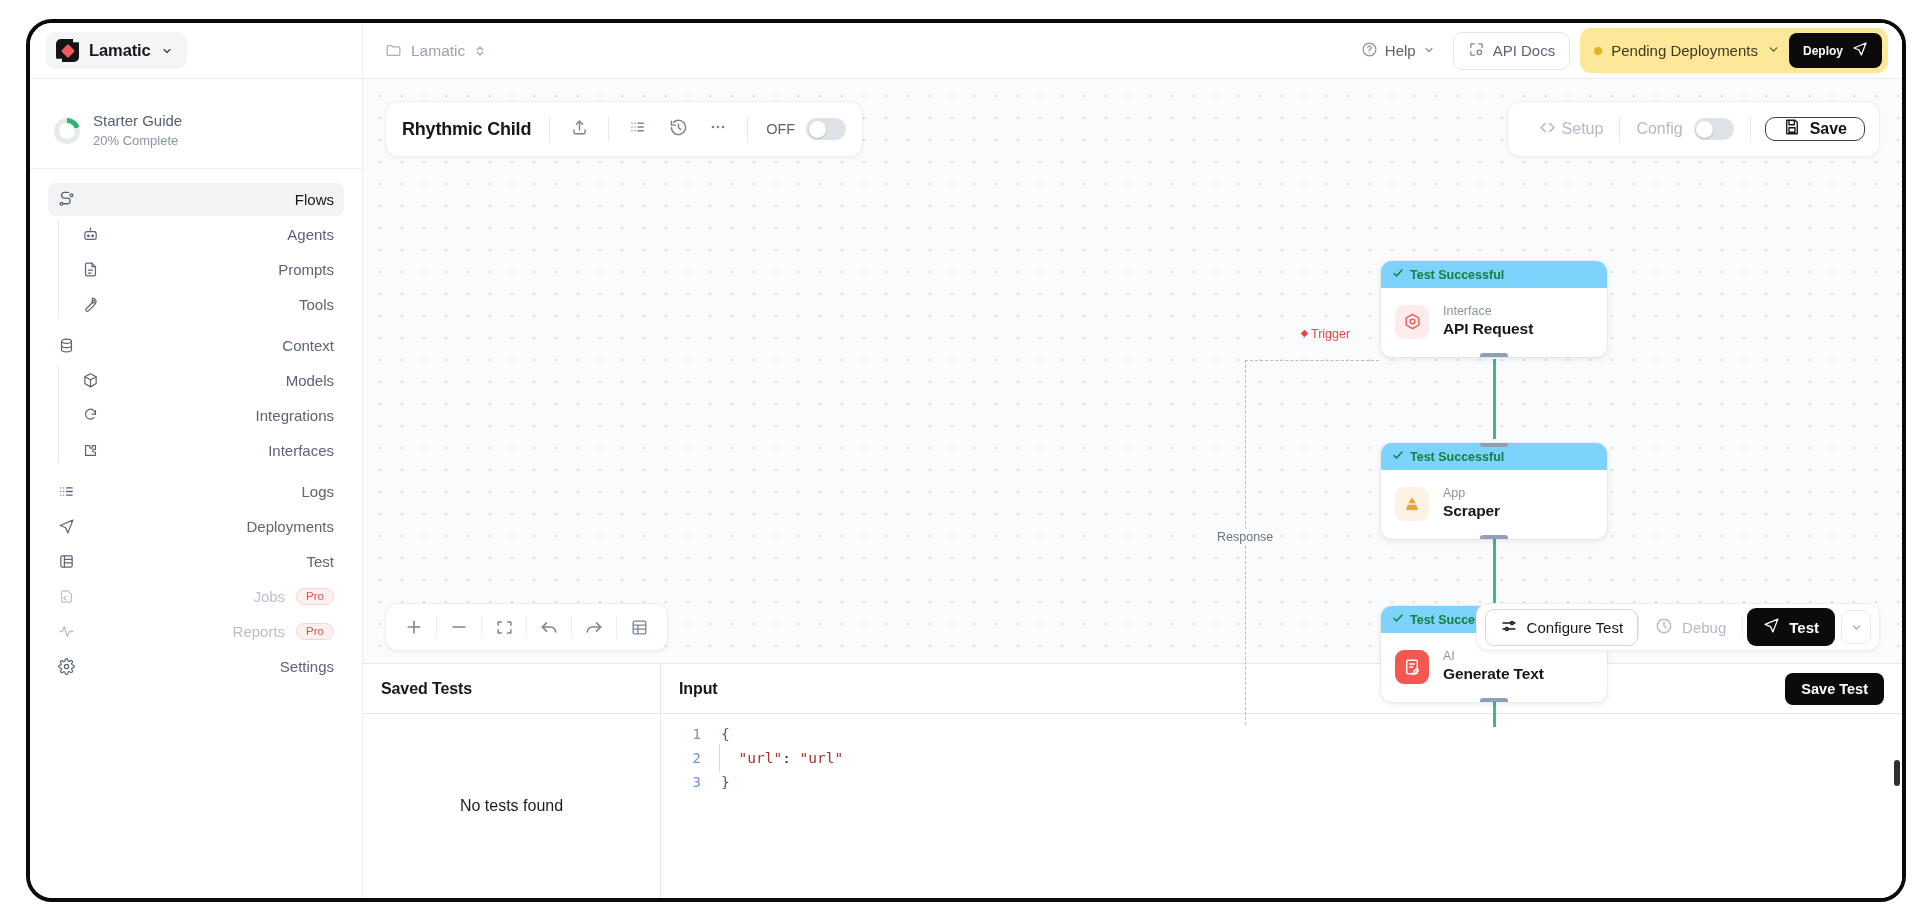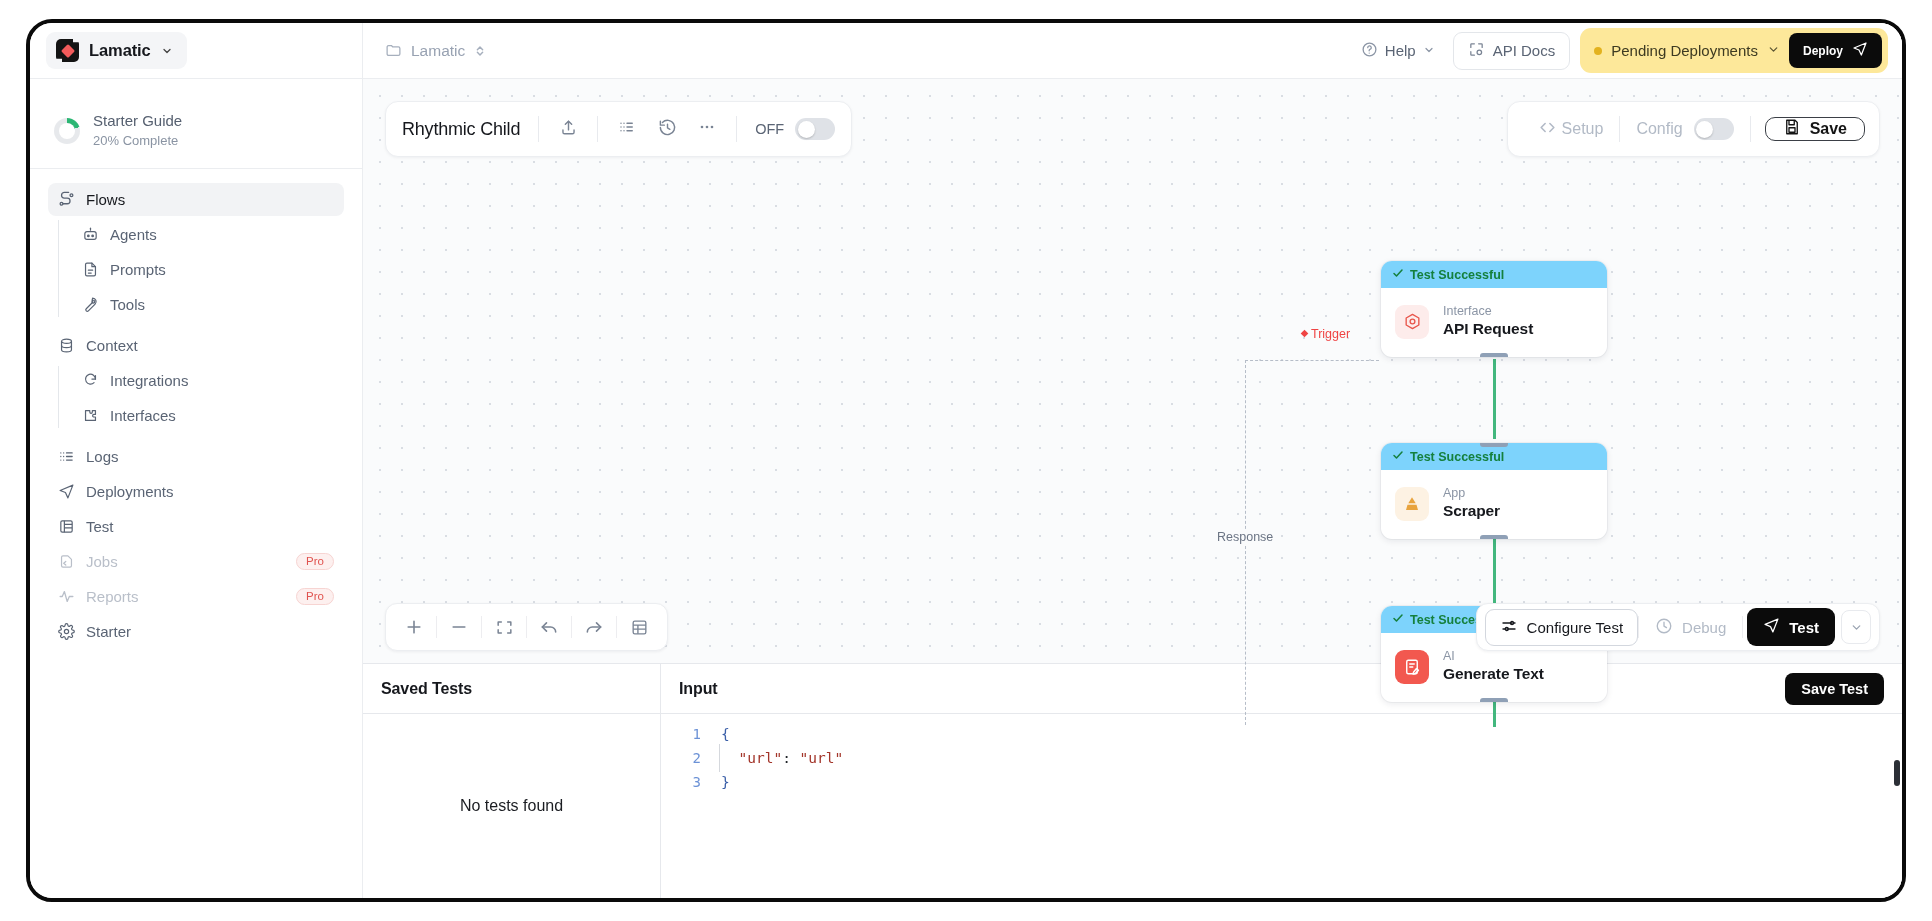--- a/index.html
+++ b/index.html
@@ -111,21 +111,21 @@
     font-size: 15px;
     color: #5a6474;
     cursor: pointer;
     margin-bottom: 2px;
     position: relative;
   }
   .nav-item.active { background: #f2f3f5; color: #16181d; font-weight: 400; }
   .nav-item.dim { color: #b9bfc9; }
   .nav-item .ic { width: 17px; height: 17px; flex: 0 0 17px; display: block; }
   .nav-item .ic svg { display: block; }
-  .nav-label { flex: 1; }
+  .nav-label { flex: 1; text-align: right; }
   .pro-badge {
     font-size: 11.5px; color: #e0534f;
     background: #fdf0ef; border: 1px solid #f7d4d2;
     border-radius: 20px; padding: 1.5px 9px;
     font-weight: 400;
   }
   .subnav { position: relative; padding-left: 17px; margin: 2px 0 8px 0; }
   .subnav::before {
     content: ""; position: absolute;
     left: 10px; top: 2px; bottom: 4px; width: 1px; background: #e4e7eb;
@@ -187,21 +187,21 @@
     position: absolute; left: 22px; top: 22px;
     height: 56px;
     background: #fff;
     border: 1px solid #eceef1;
     border-radius: 13px;
     box-shadow: 0 1px 3px rgba(16,24,40,.05);
     display: flex; align-items: center;
     padding: 0 16px; gap: 0;
     z-index: 5;
   }
-  .flow-name { font-size: 18px; font-weight: 400; color: #16181d; padding-right: 18px; letter-spacing: -0.2px; }
+  .flow-name { font-size: 18px; font-weight: 700; color: #16181d; padding-right: 18px; letter-spacing: -0.2px; }
   .tb-sep { width: 1px; height: 26px; background: #e8eaee; }
   .tb-btn {
     width: 38px; height: 34px;
     display: flex; align-items: center; justify-content: center;
     color: #7a8494; cursor: pointer; border-radius: 7px;
   }
   .tb-group { display: flex; align-items: center; padding: 0 10px; gap: 2px; }
   .off-group { display: flex; align-items: center; gap: 11px; padding-left: 18px; }
   .off-label { font-size: 14.5px; color: #5a6474; font-weight: 400; }
   .switch {
@@ -483,20 +483,30 @@
               <path d="M5 12c0 1.7 3.1 3 7 3s7-1.3 7-3"></path>
             </svg>
         </span>
         <span class="nav-label">Context</span>
       </div>
 
 
       <div class="subnav">
         <div class="nav-item">
           <span class="ic">
+            <svg width="17" height="17" viewBox="0 0 24 24" fill="none" stroke="#5a6474" stroke-width="1.7" stroke-linejoin="round">
+                <path d="M12 2.5l8 4.3v9.4L12 21l-8-4.8V6.8z"></path>
+                <path d="M4.3 7L12 11l7.7-4"></path>
+                <path d="M12 11v10"></path>
+              </svg>
+          </span>
+          <span class="nav-label">Models</span>
+        </div>
+        <div class="nav-item">
+          <span class="ic">
             <svg width="17" height="17" viewBox="0 0 24 24" fill="none" stroke="#5a6474" stroke-width="1.7" stroke-linecap="round">
                 <path d="M19 10a7 7 0 1 0-2 5"></path>
                 <path d="M19 5v5h-5"></path>
               </svg>
           </span>
           <span class="nav-label">Integrations</span>
         </div>
         <div class="nav-item">
           <span class="ic">
             <svg width="17" height="17" viewBox="0 0 24 24" fill="none" stroke="#5a6474" stroke-width="1.7" stroke-linejoin="round">
@@ -556,21 +566,21 @@
         <span class="pro-badge">Pro</span>
       </div>
 
       <div class="nav-item">
         <span class="ic">
           <svg width="17" height="17" viewBox="0 0 24 24" fill="none" stroke="#5a6474" stroke-width="1.7">
               <circle cx="12" cy="12" r="3"></circle>
               <path d="M19.4 15a1.6 1.6 0 0 0 .3 1.8l.1.1a2 2 0 1 1-2.8 2.8l-.1-.1a1.6 1.6 0 0 0-1.8-.3 1.6 1.6 0 0 0-1 1.5V21a2 2 0 1 1-4 0v-.1a1.6 1.6 0 0 0-1-1.5 1.6 1.6 0 0 0-1.8.3l-.1.1a2 2 0 1 1-2.8-2.8l.1-.1a1.6 1.6 0 0 0 .3-1.8 1.6 1.6 0 0 0-1.5-1H3a2 2 0 1 1 0-4h.1a1.6 1.6 0 0 0 1.5-1 1.6 1.6 0 0 0-.3-1.8l-.1-.1a2 2 0 1 1 2.8-2.8l.1.1a1.6 1.6 0 0 0 1.8.3H9a1.6 1.6 0 0 0 1-1.5V3a2 2 0 1 1 4 0v.1a1.6 1.6 0 0 0 1 1.5 1.6 1.6 0 0 0 1.8-.3l.1-.1a2 2 0 1 1 2.8 2.8l-.1.1a1.6 1.6 0 0 0-.3 1.8V9a1.6 1.6 0 0 0 1.5 1H21a2 2 0 1 1 0 4h-.1a1.6 1.6 0 0 0-1.5 1z"></path>
             </svg>
         </span>
-        <span class="nav-label">Starter</span>
+        <span class="nav-label">Settings</span>
       </div>
 
     </nav>
   </aside>
 
   <section class="main">
 
     <div class="topbar">
       <div class="breadcrumb">
         <span class="ic">

